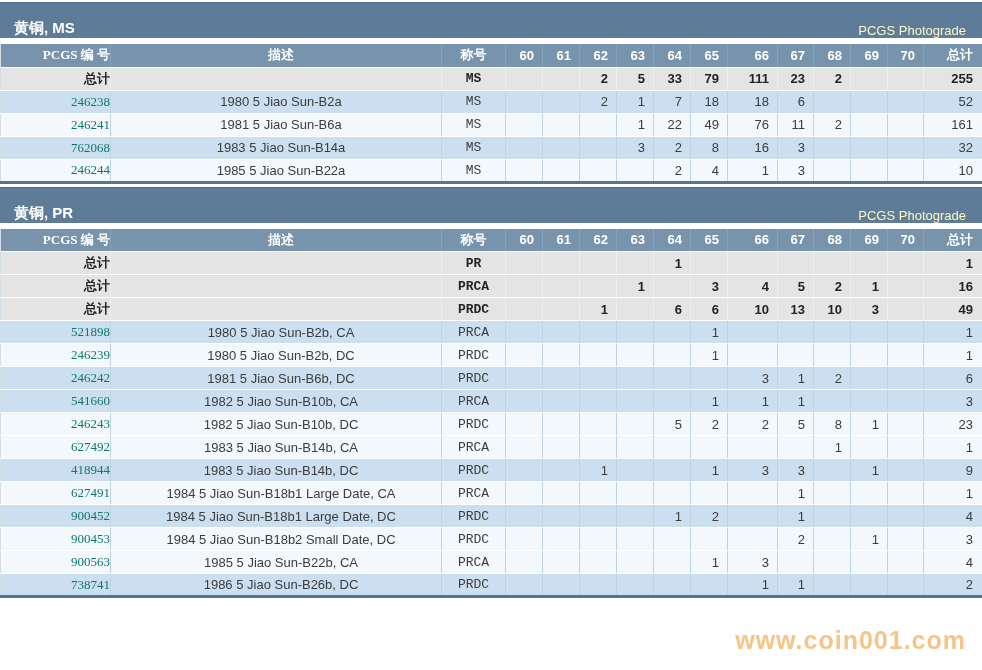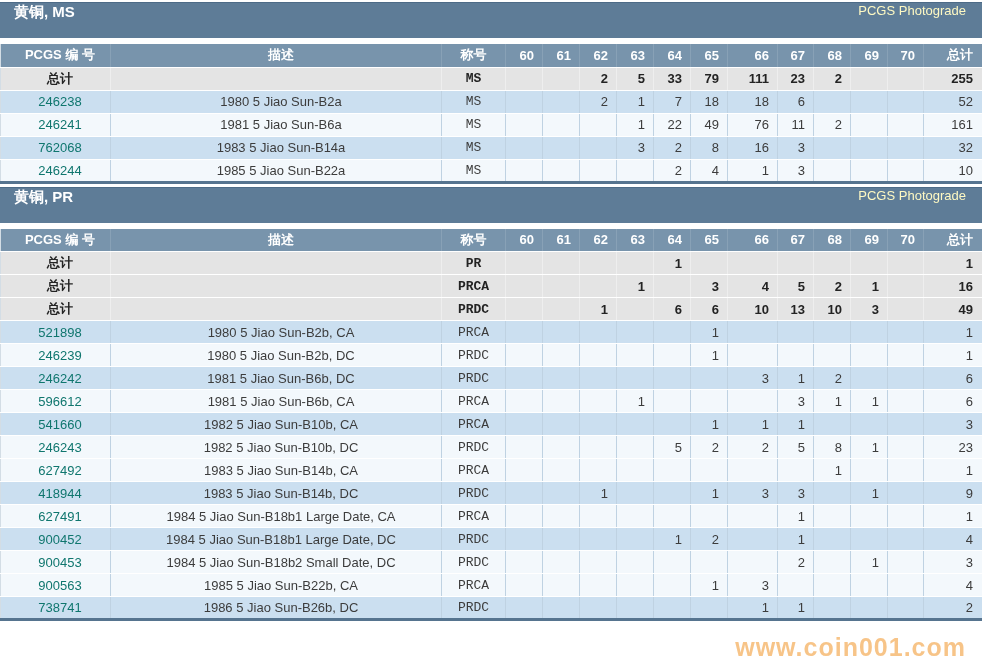--- a/index.html
+++ b/index.html
@@ -3,21 +3,21 @@
 <meta charset="utf-8">
 <style>
   html,body { margin:0; padding:0; background:#ffffff; }
   .page {
     width:982px; height:670px; position:relative; overflow:hidden;
     font-family:"Liberation Sans", sans-serif; box-sizing:border-box; padding-top:2px;
   }
   .section { margin-bottom:3px; }
   .section-bar {
     background:#5e7c97; border-top:1px solid #4d6b87; height:36px;
-    display:flex; align-items:flex-start; justify-content:space-between;
+    display:flex; align-items:flex-end; justify-content:space-between;
     padding:0 16px 0 14px; margin-bottom:6px; box-sizing:border-box;
   }
   .section-title { color:#ffffff; font-weight:bold; font-size:15px; }
   .photograde { color:#fef9c3; font-size:13px; cursor:pointer; }
   table.pop {
     border-collapse:collapse; table-layout:fixed; width:982px;
     border-bottom:3px solid #56748f; border-left:1px solid #d3dde5;
   }
   th, td {
     height:23px; padding:0; font-size:13px; box-sizing:border-box;
@@ -27,29 +27,29 @@
     background:#7894ac; color:#ffffff; font-weight:bold;
     border-right:1px solid #88a1b6; border-bottom:1px solid #ffffff;
   }
   td {
     border-right:1px solid #bfd2e2; border-bottom:1px solid #ffffff;
     color:#3c3c3c;
   }
   tr.totals td { background:#e4e4e4; font-weight:bold; color:#232323; border-right:1px solid #eeeeee; }
   tr.odd td    { background:#cbdff0; }
   tr.even td   { background:#f3f8fc; }
-  .c-pcgs  { text-align:center;  padding-left:9px; }
+  .c-pcgs  { text-align:right;  padding-left:9px;font-family:Liberation Serif, serif; }
   .c-desc  { text-align:center;  padding-left:10px; }
   .c-desig { text-align:center;font-family:Liberation Mono, monospace; }
   .c-num   { text-align:right; padding-right:8px; }
   .c-total { text-align:right; padding-right:9px; }
   td.c-pcgs { color:#0f766e; cursor:pointer; }
   tr.totals td.c-pcgs { color:#232323; cursor:default; }
   .watermark {
-    position:absolute; right:16px; bottom:8px; font-size:25px; font-weight:bold;
+    position:absolute; right:16px; bottom:15px; font-size:25px; font-weight:bold;
     color:rgba(242,156,56,0.60); letter-spacing:1px; pointer-events:none;margin-top:32px;
   }
 </style>
 </head>
 <body>
 
 <div class="page">
 
   <div class="section">
     <div class="section-bar">
@@ -321,37 +321,20 @@
             <td class="c-num"></td>
             <td class="c-num"></td>
             <td class="c-num"></td>
             <td class="c-num">3</td>
             <td class="c-num">1</td>
             <td class="c-num">2</td>
             <td class="c-num"></td>
             <td class="c-num"></td>
             <td class="c-total">6</td>
           </tr>
-          <tr class="even">
-            <td class="c-pcgs">596612</td>
-            <td class="c-desc">1981 5 Jiao Sun-B6b, CA</td>
-            <td class="c-desig">PRCA</td>
-            <td class="c-num"></td>
-            <td class="c-num"></td>
-            <td class="c-num"></td>
-            <td class="c-num">1</td>
-            <td class="c-num"></td>
-            <td class="c-num"></td>
-            <td class="c-num"></td>
-            <td class="c-num">3</td>
-            <td class="c-num">1</td>
-            <td class="c-num">1</td>
-            <td class="c-num"></td>
-            <td class="c-total">6</td>
-          </tr>
           <tr class="odd">
             <td class="c-pcgs">541660</td>
             <td class="c-desc">1982 5 Jiao Sun-B10b, CA</td>
             <td class="c-desig">PRCA</td>
             <td class="c-num"></td>
             <td class="c-num"></td>
             <td class="c-num"></td>
             <td class="c-num"></td>
             <td class="c-num"></td>
             <td class="c-num">1</td>

